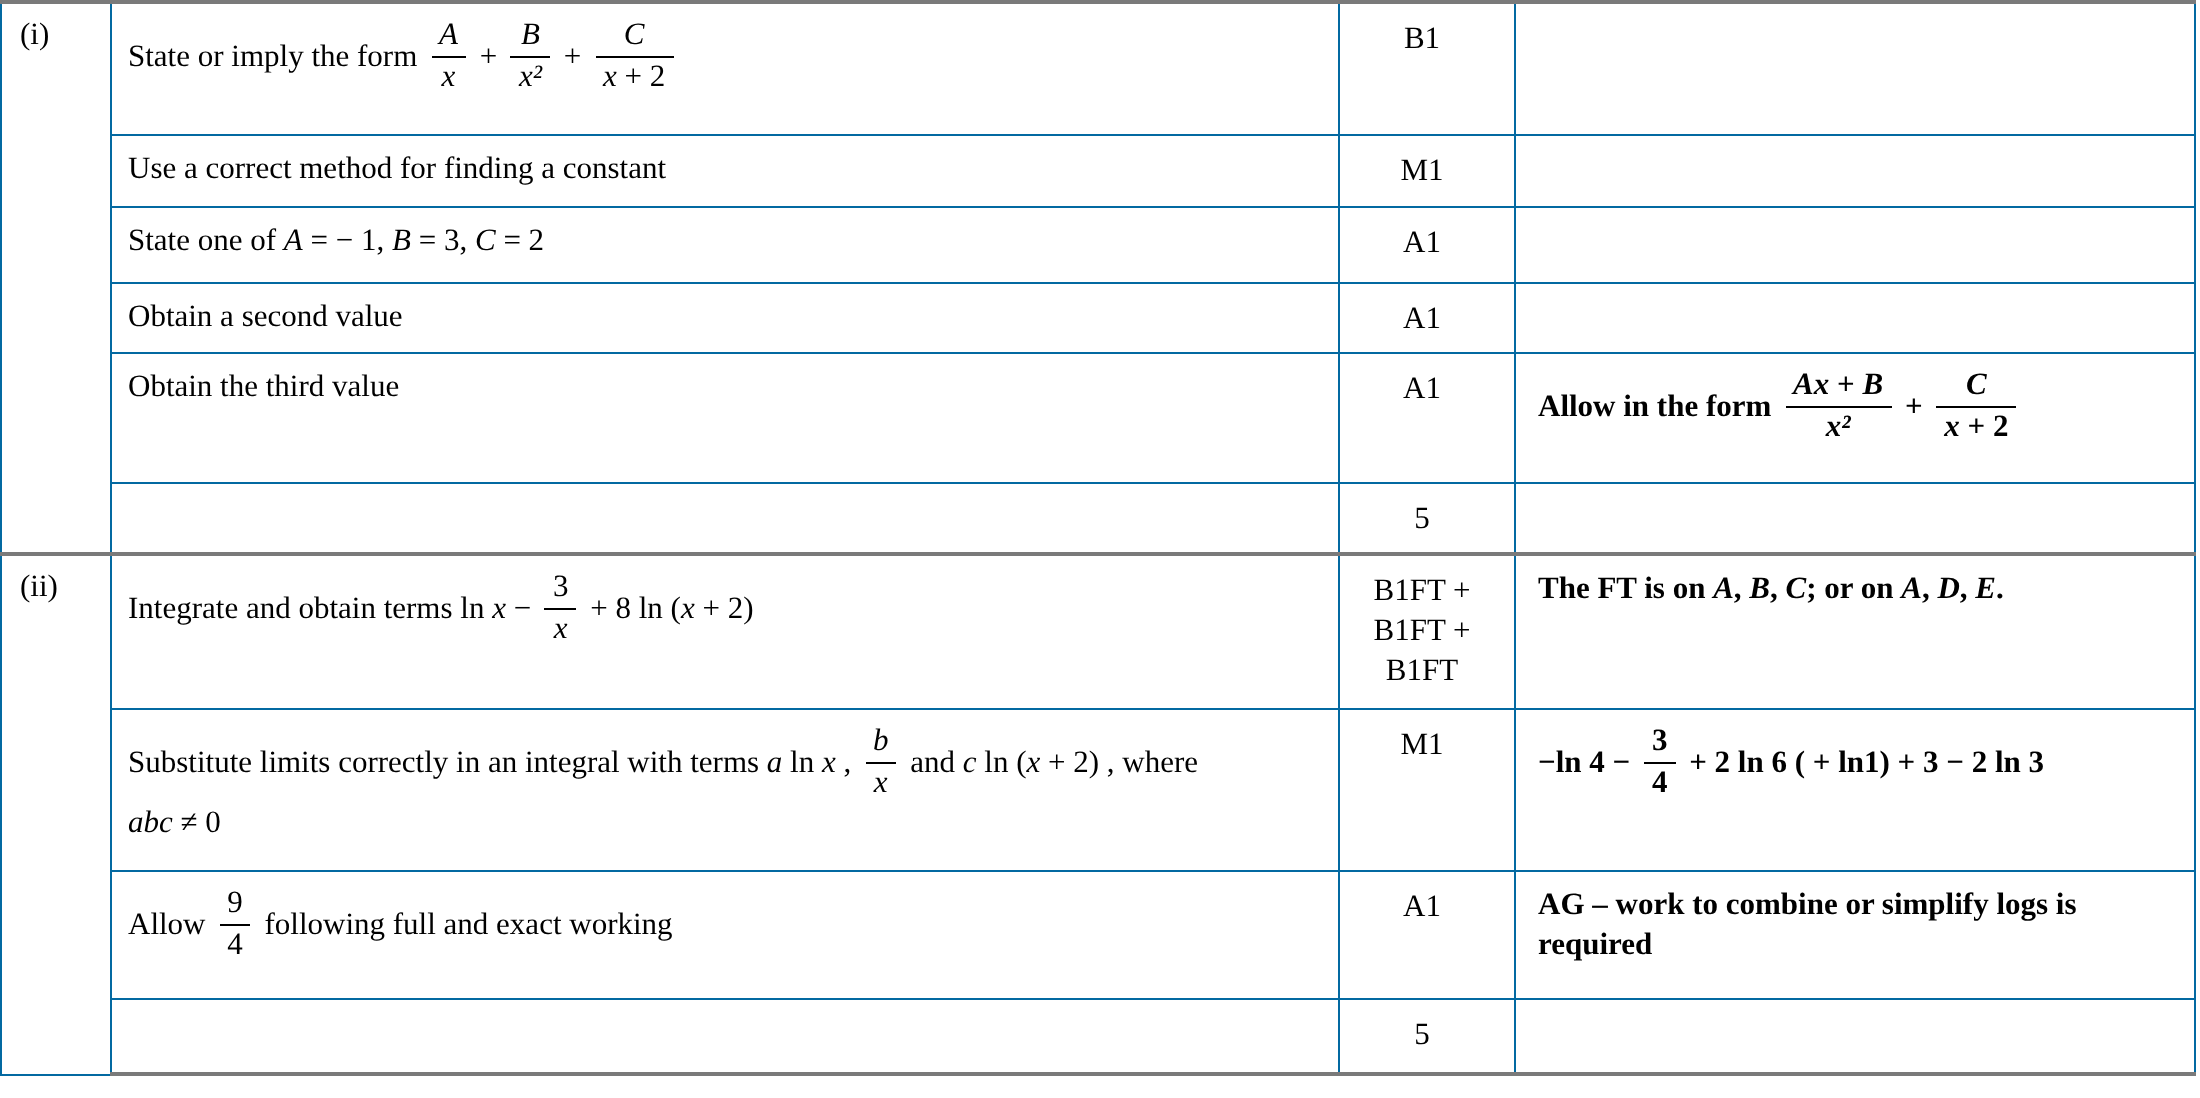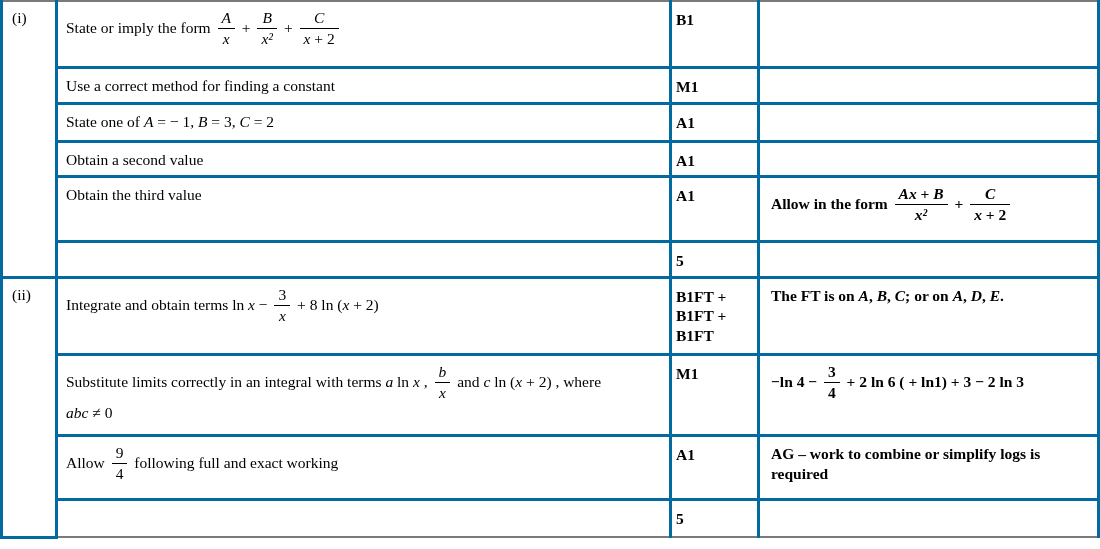--- a/index.html
+++ b/index.html
@@ -6,28 +6,28 @@
   body{
     width:1100px;height:549px;overflow:hidden;
     font-family:"Liberation Serif","DejaVu Serif",serif;
     color:#000;
   }
   table.ms{
     border-collapse:collapse;table-layout:fixed;
     width:1097px;font-size:15.5px;line-height:1.3;
   }
   table.ms td{
-    border:3px solid #0369a1;
+    border:1px solid #0369a1;
     vertical-align:top;
     overflow:hidden;
   }
   td.part{border-left:none;padding:6px 4px 0 9px;}
   td.desc{padding:7px 10px 4px 8px;}
   td.mark{
-    font-weight:bold;text-align:left;
+    font-weight:normal;text-align:center;
     padding:8px 9px 0 4px;white-space:pre-line;line-height:1.29;
   }
   td.comment{padding:7px 8px 4px 11px;font-weight:bold;}
   tr.top-edge td{border-top:2px solid #7a7a7a;}
   tr.sec-divider td{border-top:2.5px solid #7a7a7a;}
   tr.bottom-edge td{border-bottom:2px solid #7a7a7a;}
   .frac{
     display:inline-block;vertical-align:middle;
     text-align:center;line-height:1.05;padding:0 2px;
     margin:1px 1px 2px;

